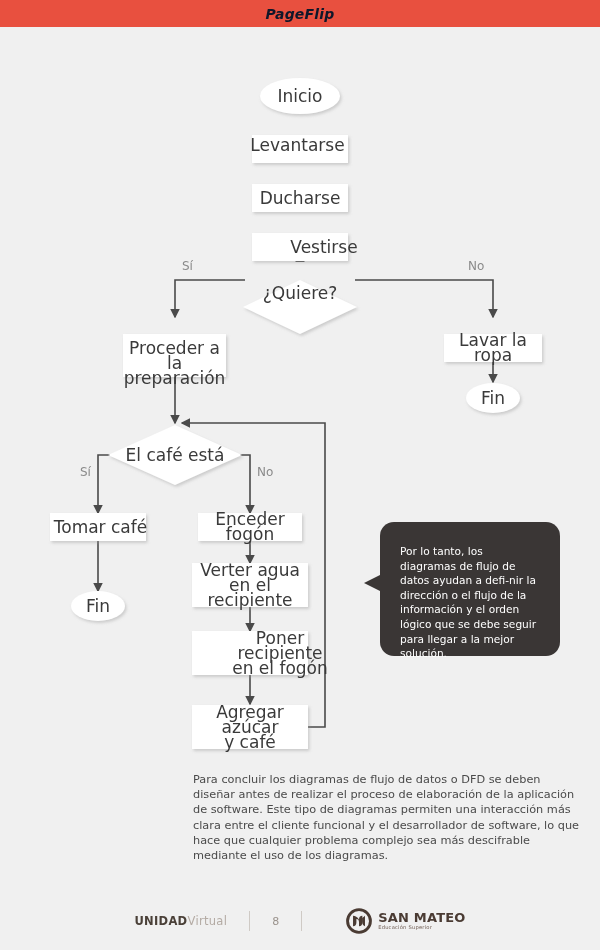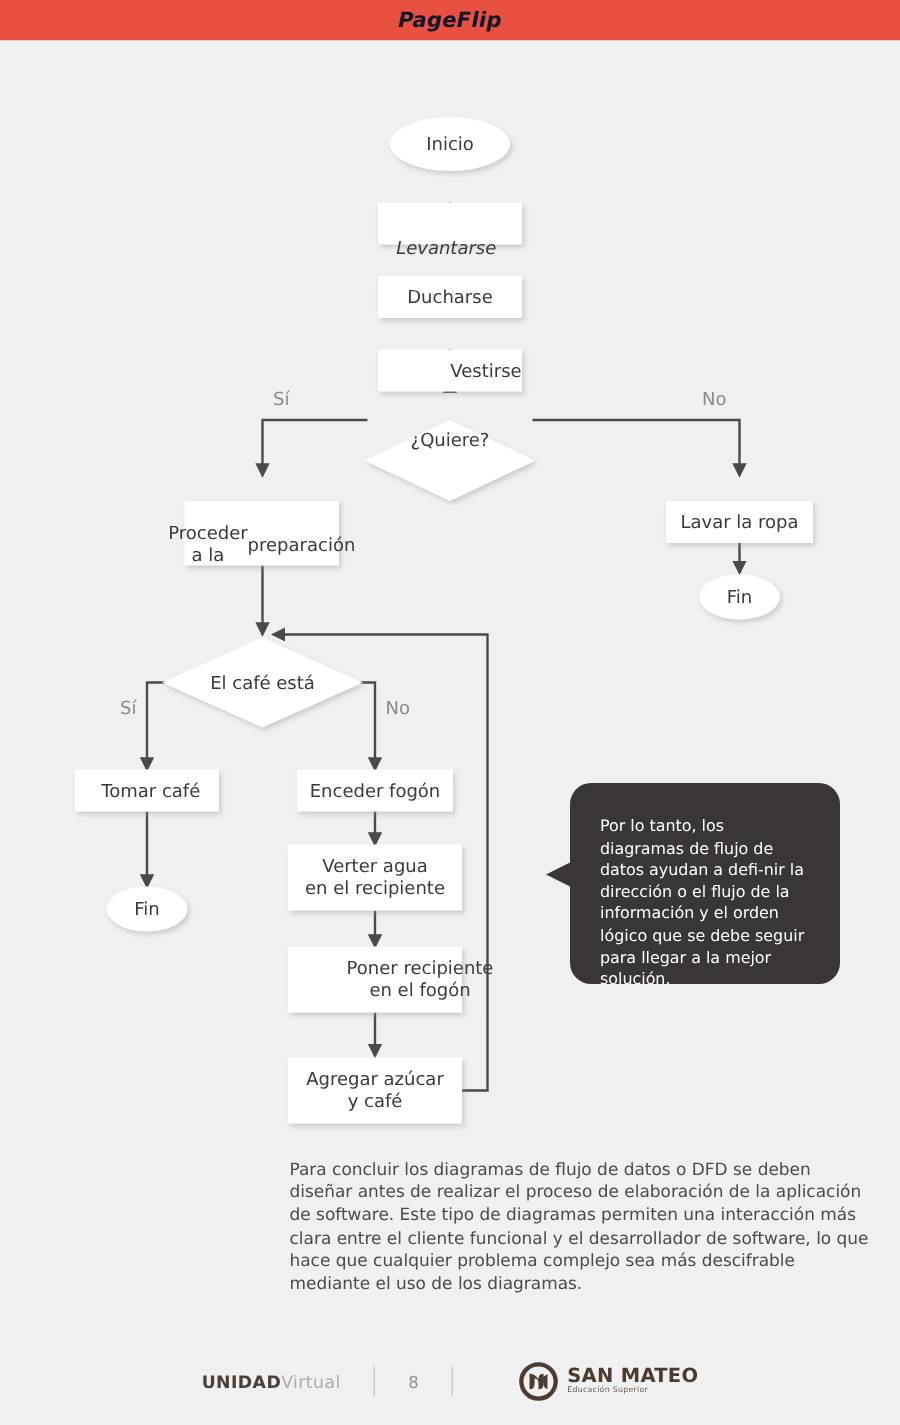--- a/index.html
+++ b/index.html
@@ -27,21 +27,21 @@
   }
   .flow{position:absolute;left:0;top:0;width:600px;height:760px;}
   .flow svg{position:absolute;left:0;top:0;}
 
   
   .node{
     position:absolute;
     display:flex;align-items:center;justify-content:center;
     text-align:center;
     color:#3a3a3a;
-    font-size:12px;
+    font-size:17px;
     line-height:15px;
     pointer-events:auto;
   }
   .node span{display:block;}
 
   .branch-label{
     position:absolute;font-size:12px;color:#8a8a8a;
   }
 
   
@@ -170,37 +170,37 @@
         <rect x="192" y="604" width="116" height="44"></rect>
 
         <rect x="192" y="678" width="116" height="44"></rect>
       </g>
     </svg>
 
     <div class="node" style="left:260px;top:51px;width:80px;height:36px;">
       <span>Inicio</span>
     </div>
 
-    <div class="node" style="left:252px;top:124px;width:91px;height:28px;font-style:italic;">
+    <div class="node" style="left:252px;top:104px;width:91px;height:28px;">
       <span>Levantarse</span>
     </div>
 
     <div class="node" style="left:252px;top:157px;width:96px;height:28px;">
       <span>Ducharse</span>
     </div>
 
     <div class="node" style="left:268px;top:206px;width:112px;height:28px;">
       <span>Vestirse</span>
     </div>
 
     <div class="node" style="left:243px;top:252px;width:114px;height:28px;">
       <span>¿Quiere?</span>
     </div>
 
-    <div class="node" style="left:123px;top:307px;width:103px;height:58px;flex-direction:row;">
+    <div class="node" style="left:123px;top:307px;width:103px;height:58px;flex-direction:column;">
       <span>Proceder a la</span>
       <span>preparación</span>
     </div>
 
     <div class="node" style="left:444px;top:307px;width:98px;height:28px;">
       <span>Lavar la ropa</span>
     </div>
 
     <div class="node" style="left:466px;top:356px;width:54px;height:30px;">
       <span>Fin</span>

